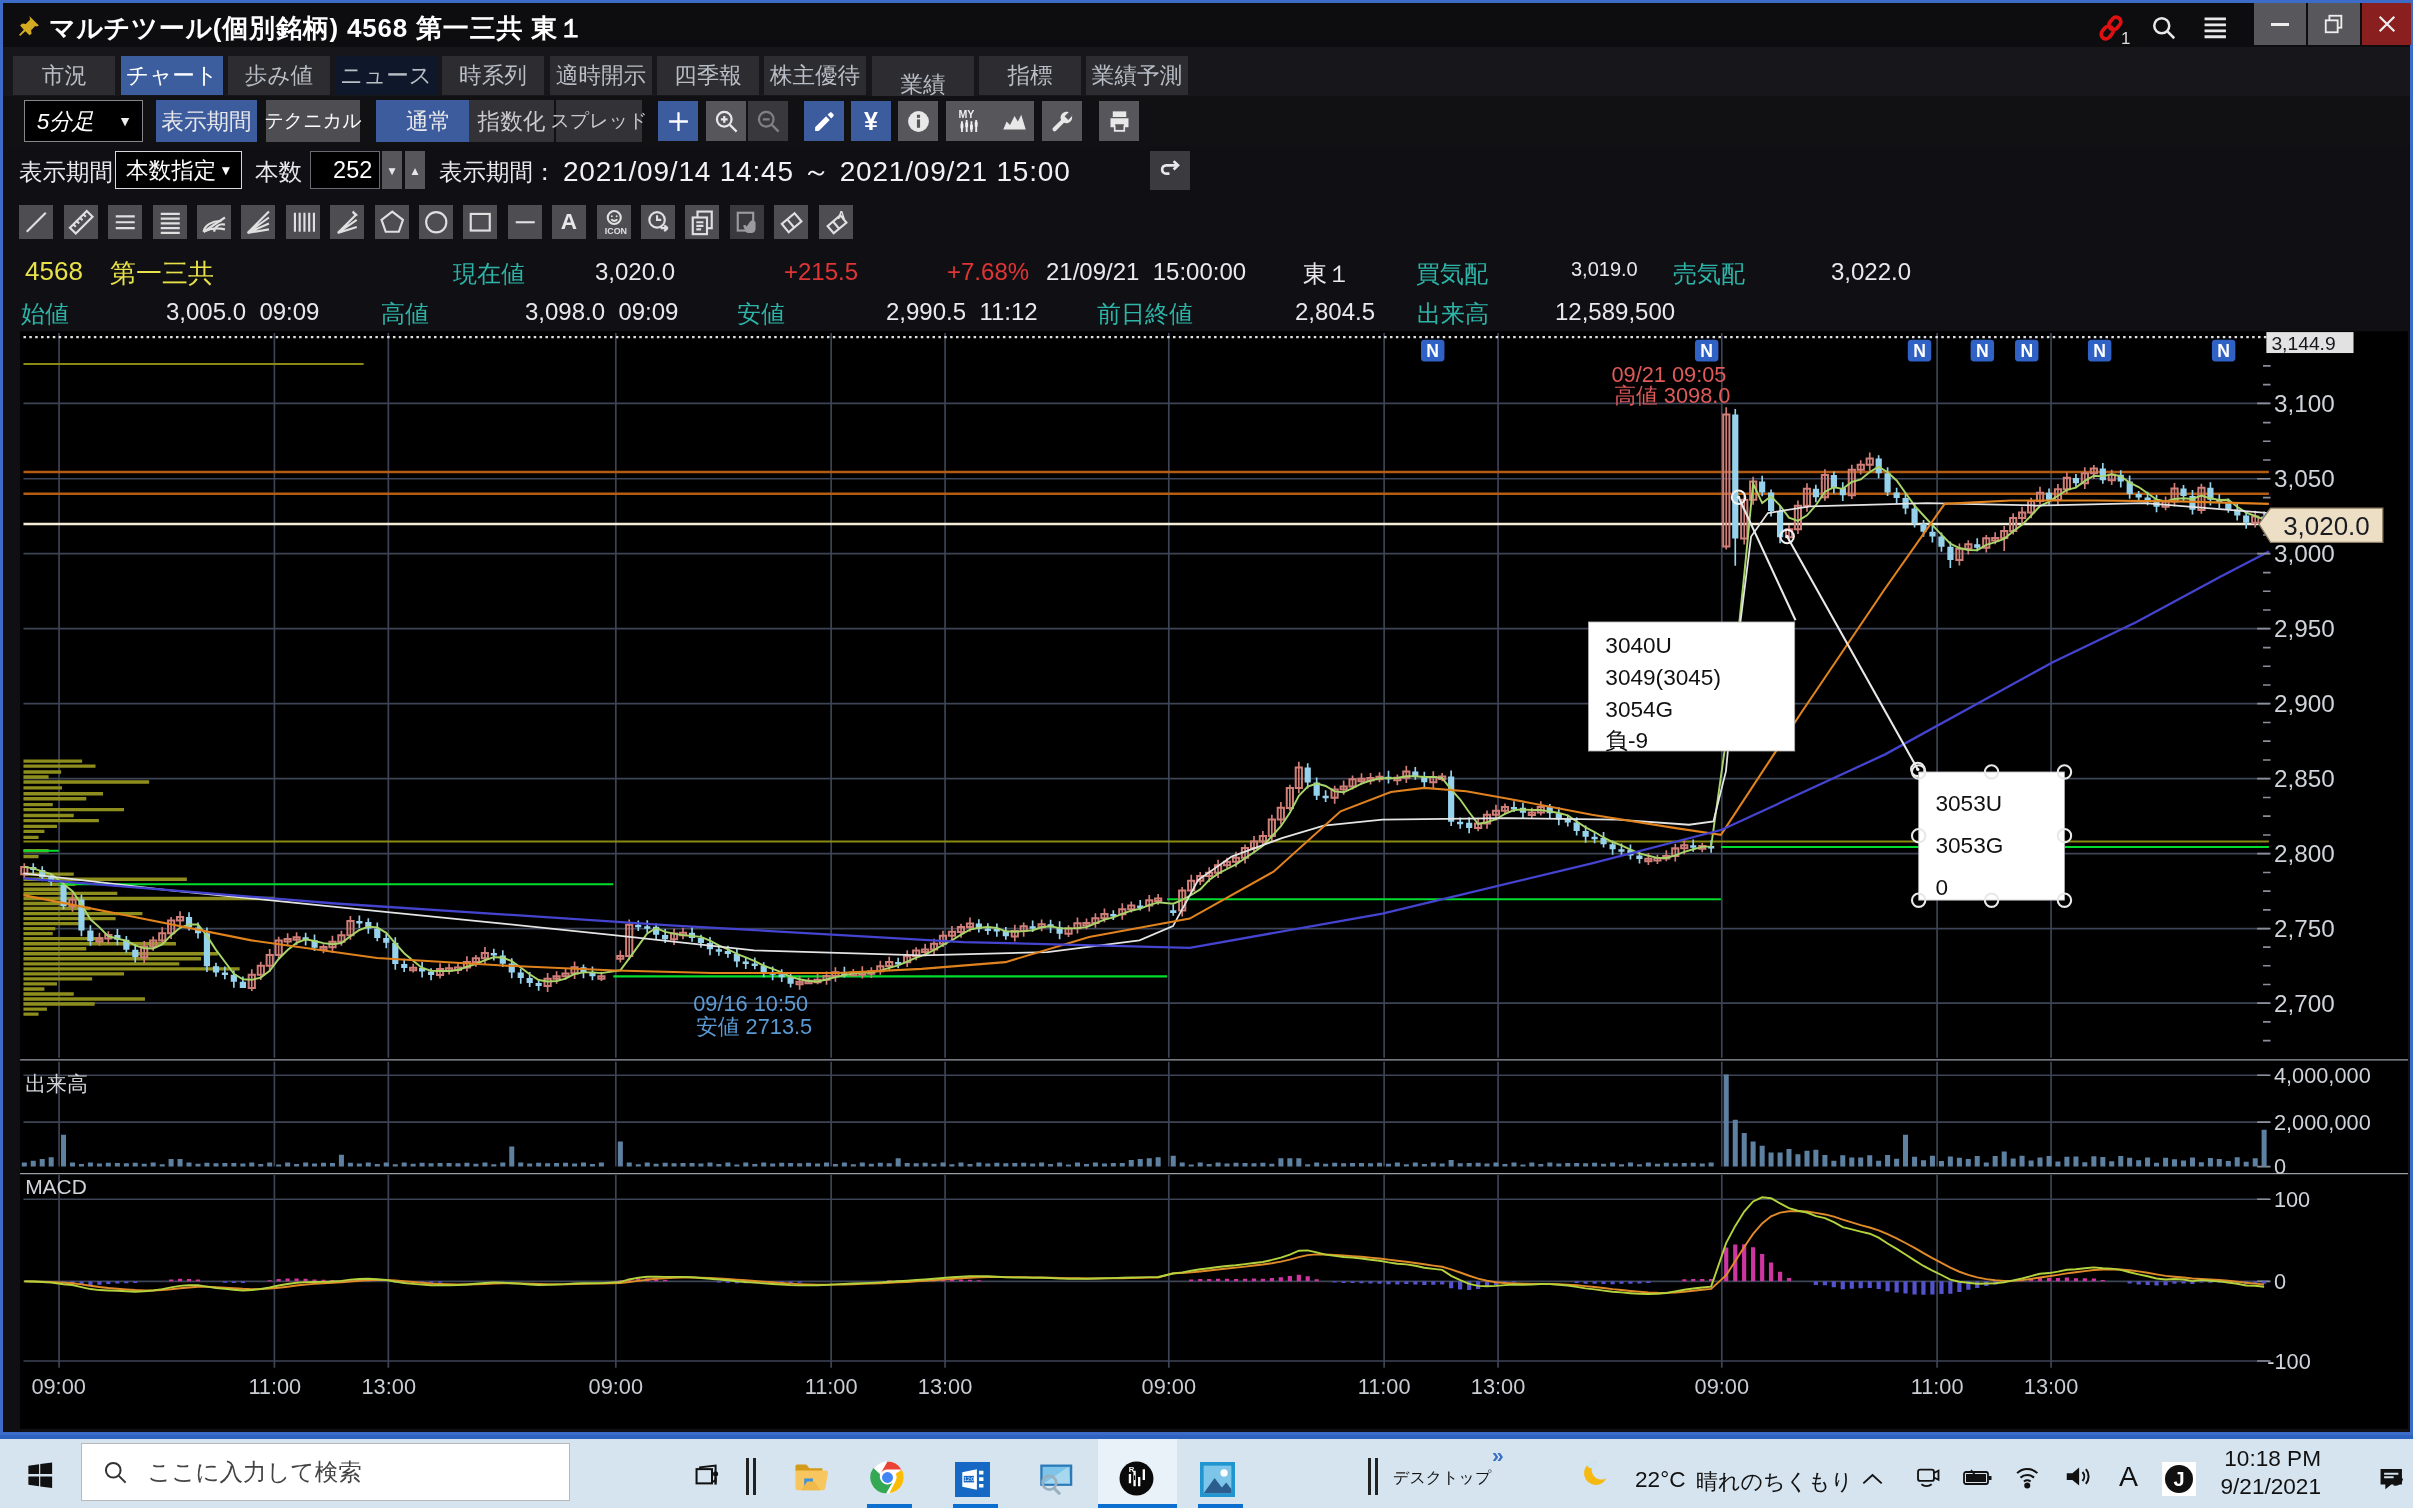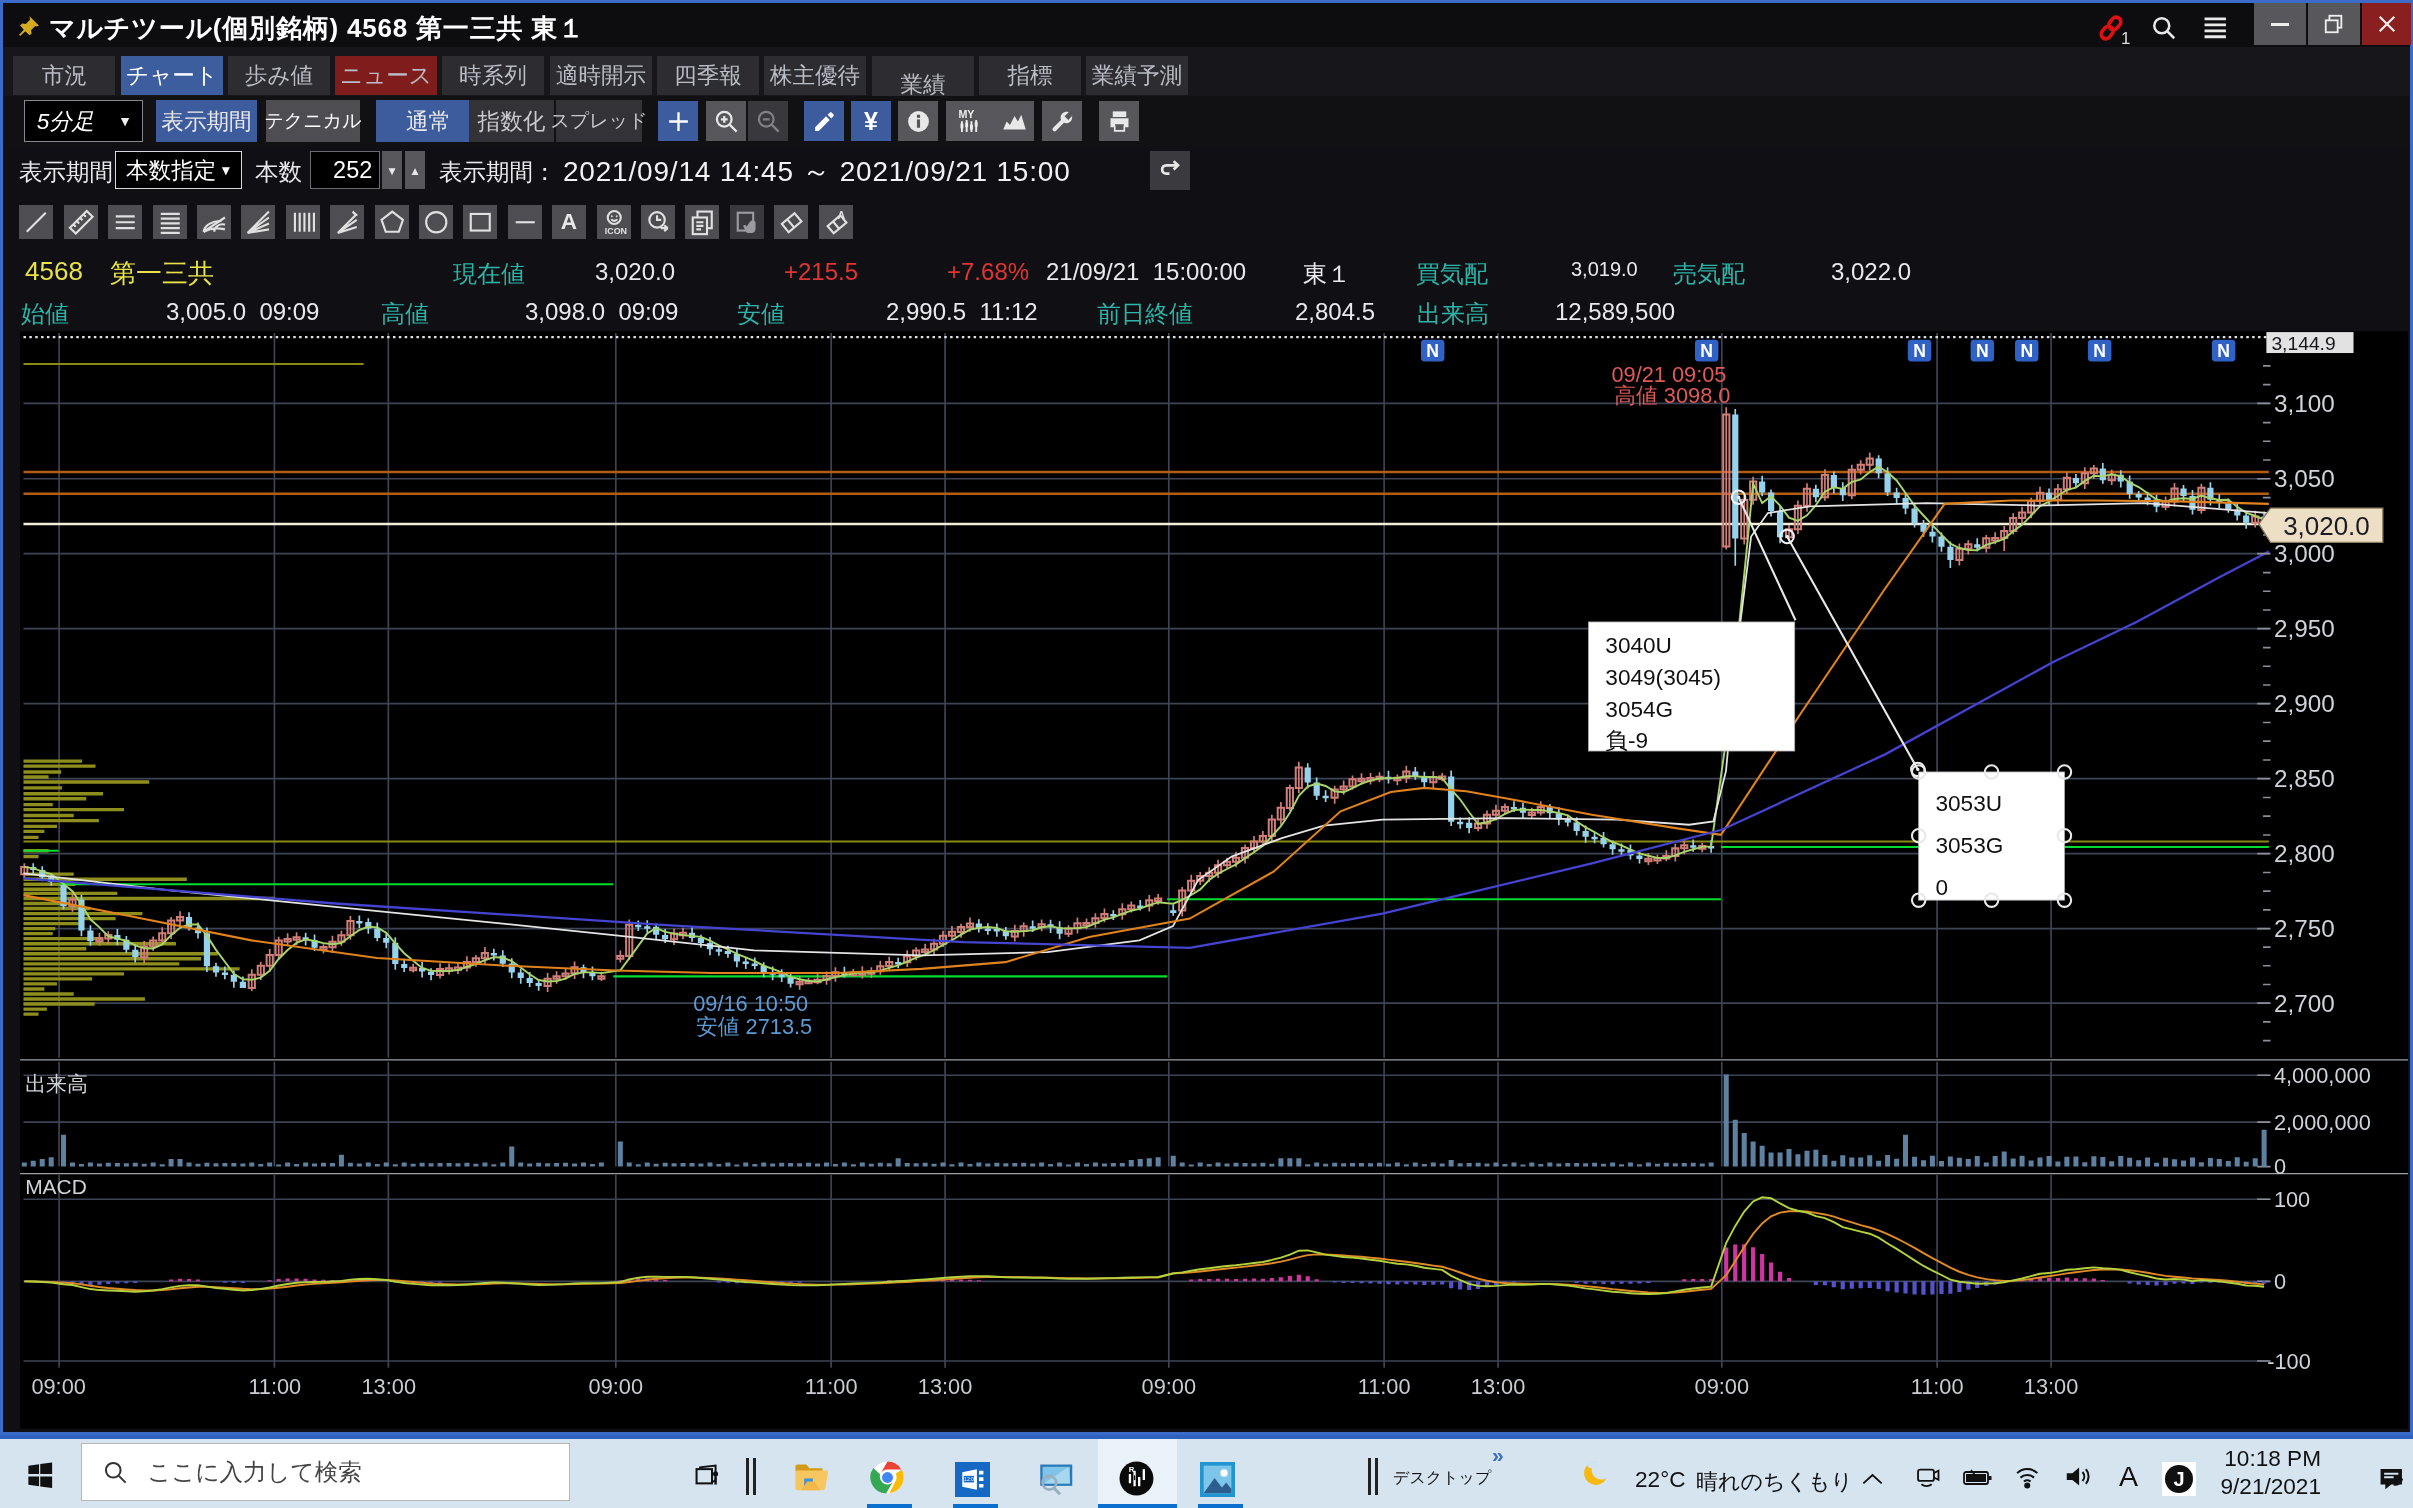--- a/index.html
+++ b/index.html
@@ -44,21 +44,21 @@
   </div>
 <div class="abs btn" style="left:2362px;top:3.4px;width:49px;height:42px;background:#8a1f1f;">
     <svg width="22" height="22" viewBox="0 0 24 24" stroke="#eee" stroke-width="2.4">
       <path d="M4 4l16 16M20 4L4 20"></path>
     </svg>
   </div>
 <div class="abs" style="left:3.4px;top:47px;width:2407px;height:49px;background:#17171b;"></div>
 <div class="abs btn" style="left:13.4px;top:56px;width:102px;height:39px;background:#2c2c31;color:#b9bdc5;">市況</div>
 <div class="abs btn" style="left:121px;top:56px;width:102px;height:39px;background:#3d5e9e;color:#ffffff;">チャート</div>
 <div class="abs btn" style="left:228px;top:56px;width:102px;height:39px;background:#2c2c31;color:#b9bdc5;">歩み値</div>
-<div class="abs btn" style="left:335px;top:56px;width:102px;height:39px;background:#7f1d1d;color:#b9bdc5;text-align:center;">ニュース</div>
+<div class="abs btn" style="left:335px;top:56px;width:102px;height:39px;background:#0f172a;color:#b9bdc5;text-align:center;">ニュース</div>
 <div class="abs btn" style="left:442px;top:56px;width:102px;height:39px;background:#2c2c31;color:#b9bdc5;">時系列</div>
 <div class="abs btn" style="left:550px;top:56px;width:102px;height:39px;background:#2c2c31;color:#b9bdc5;">適時開示</div>
 <div class="abs btn" style="left:657px;top:56px;width:102px;height:39px;background:#2c2c31;color:#b9bdc5;">四季報</div>
 <div class="abs btn" style="left:764px;top:56px;width:102px;height:39px;background:#2c2c31;color:#b9bdc5;">株主優待</div>
 <div class="abs btn" style="left:872px;top:56px;width:102px;height:56px;background:#2c2c31;color:#b9bdc5;">業績</div>
 <div class="abs btn" style="left:979px;top:56px;width:102px;height:39px;background:#2c2c31;color:#b9bdc5;">指標</div>
 <div class="abs btn" style="left:1086px;top:56px;width:102px;height:39px;background:#2c2c31;color:#b9bdc5;">業績予測</div>
 <div class="abs" style="left:3.4px;top:96px;width:2407px;height:50px;background:#111114;"></div>
 <div class="abs" style="left:24px;top:100px;width:119px;height:42px;background:#000;border:1.7px solid #86868c;color:#fff;font-size:22.6px;display:flex;align-items:center;">
     <span style="margin-left:11.7px;font-style:italic;">5分足</span>

